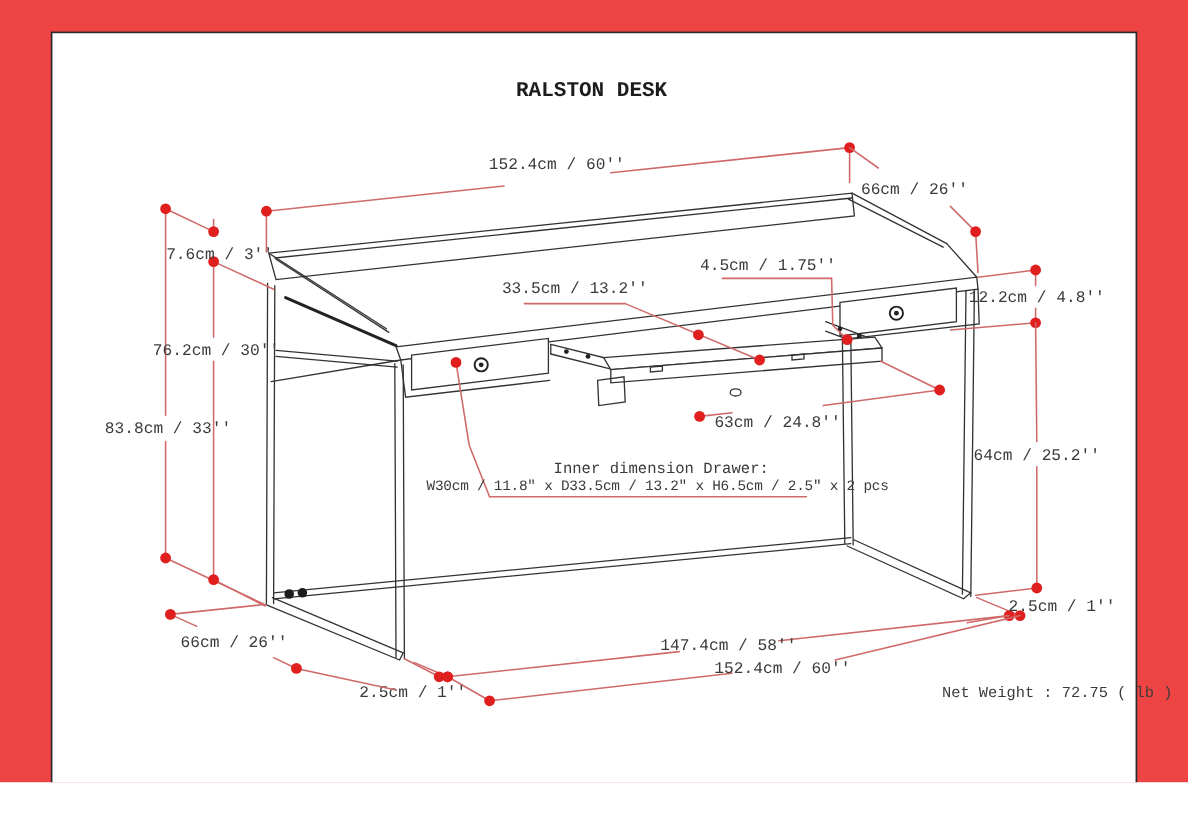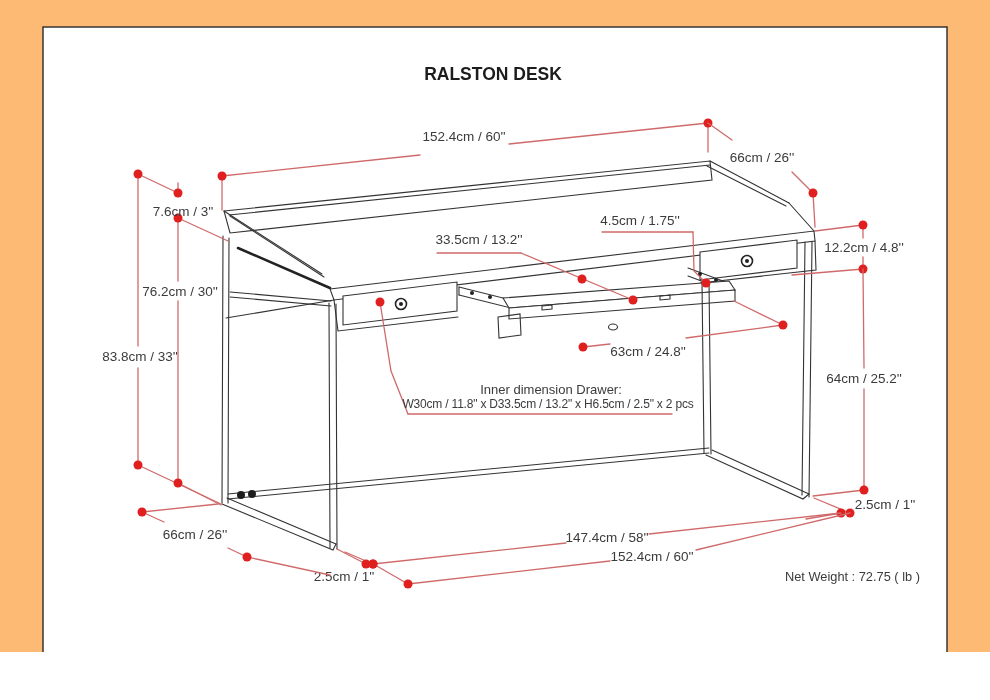--- a/index.html
+++ b/index.html
@@ -1,17 +1,17 @@
 <!DOCTYPE html>
 <html><head>
 <meta charset="utf-8">
 <style>
   html,body{margin:0;padding:0;background:#ffffff;}
-  .page{position:relative;width:990px;height:652px;background:#fdba74;overflow:hidden;
-        font-family:Liberation Sans, sans-serif;}
+  .page{position:relative;width:990px;height:652px;background:#ef4444;overflow:hidden;
+        font-family:Liberation Mono, monospace;}
   svg{display:block;}
   .desk-line{stroke:#333333;stroke-width:1.1;fill:none;stroke-linecap:round;}
   .desk-line-thick{stroke:#222222;stroke-width:2.6;fill:none;stroke-linecap:round;}
   .desk-fill{fill:#ffffff;stroke:#333333;stroke-width:1.1;}
   .dim-line{stroke:#d06a6a;stroke-width:1.3;fill:none;stroke-linecap:round;}
   .dim-dot{fill:#e01f1f;stroke:none;}
   .dim-label{font-size:13.5px;fill:#3b3b3b;text-anchor:middle;}
   .note-label{font-size:13px;fill:#3b3b3b;text-anchor:middle;}
   .note-label-2{font-size:12px;fill:#3b3b3b;text-anchor:middle;letter-spacing:-0.2px;}
   .net-label{font-size:12.8px;fill:#3b3b3b;text-anchor:start;}

